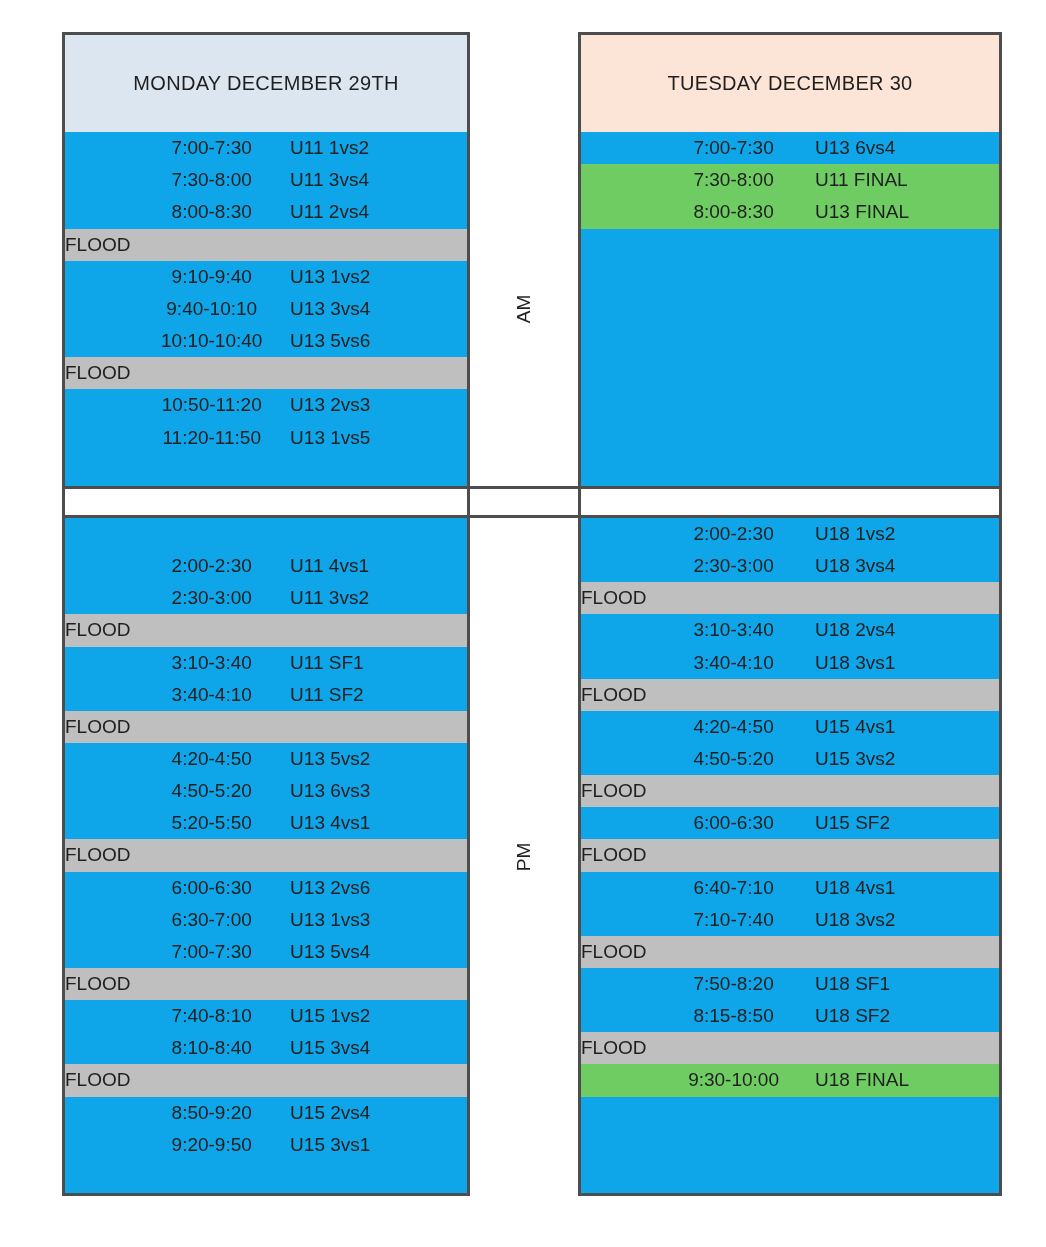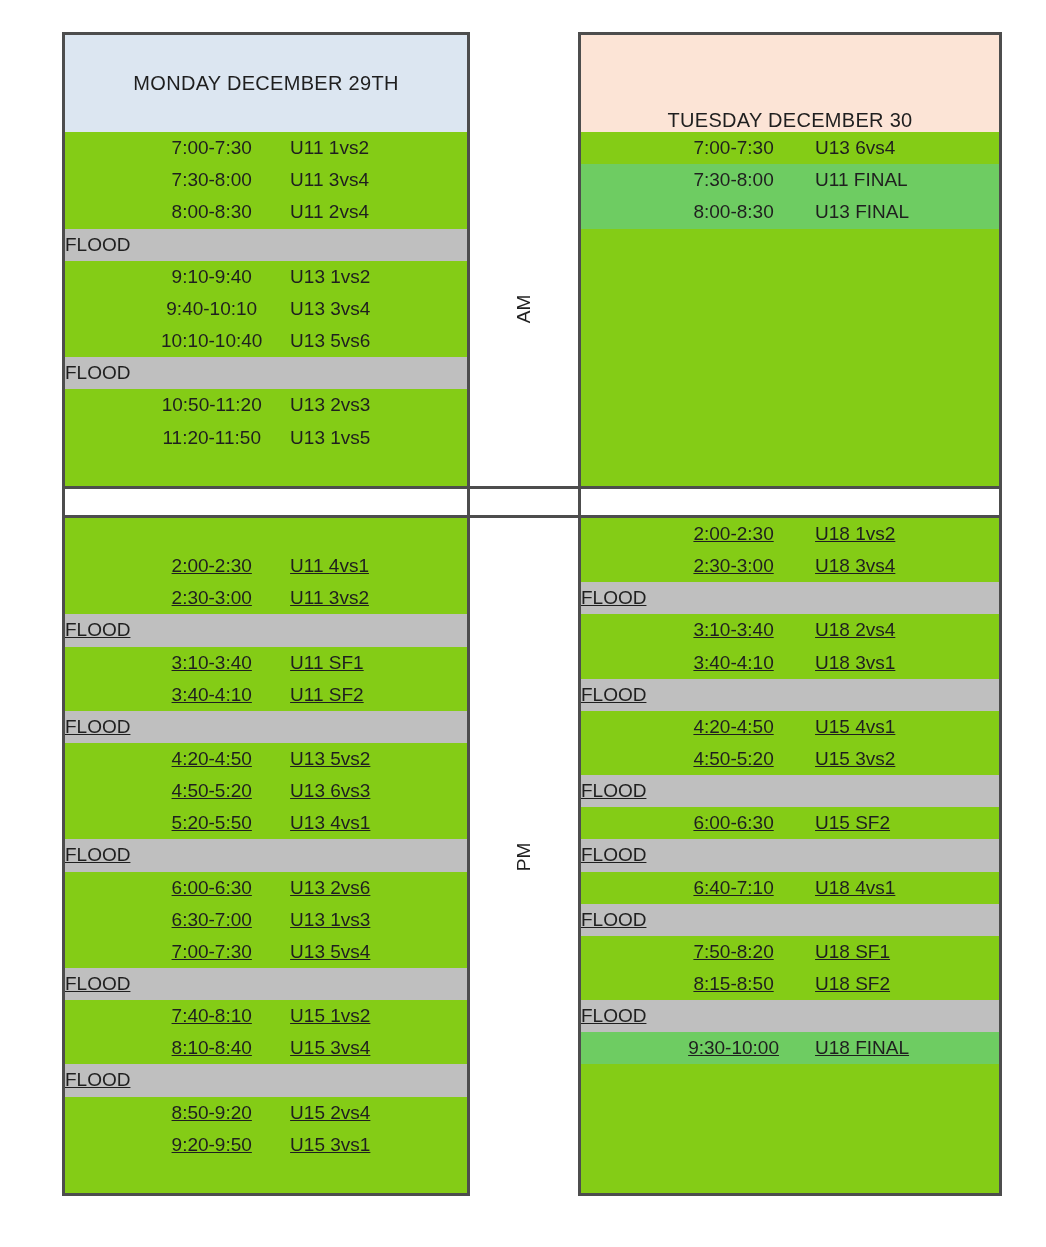--- a/index.html
+++ b/index.html
@@ -16,38 +16,38 @@
     --tue-hdr: #fce4d6;
     --flood: #bfbfbf;
     --green: #6ecc62;
     --text: #1f1f1f;
   }
   .page { padding: 32px 0 0 62px; }
   .band { display: grid; grid-template-columns: 408px 108px 424px; width: 940px; }
 
   .daybox {
     border: 3px solid var(--border-dark);
-    background: #84cc16;
+    background: #0ea5e9;
     display: flex; flex-direction: column;
   }
   .band-am .daybox { border-bottom: none; height: 454px; }
   .band-pm .daybox { border-top: none; height: 678px; }
 
   .day-header {
     height: 97px;
     display: flex; align-items: center; justify-content: center;
     font-size: 20px; letter-spacing: 0.3px;
   }
   .mon .day-header { background: var(--mon-hdr); }
-  .tue .day-header { background: var(--tue-hdr); align-items: flex-end; }
+  .tue .day-header { background: var(--tue-hdr); }
 
   .rows { display: flex; flex-direction: column; flex: 1; }
   .row { display: flex; align-items: center; font-size: 19px; }
   .band-am .row { height: calc(354px / 11); }
-  .band-pm .row { height: calc(675px / 21); text-decoration: underline; }
+  .band-pm .row { height: calc(675px / 21); }
 
   .row .sp1 { width: 17%; }
   .row .time { width: 39%; text-align: center; white-space: nowrap; }
   .row .game { width: 38%; text-align: left; white-space: nowrap; }
   .row .sp2 { width: 6%; }
 
   .row.flood { background: var(--flood); justify-content: flex-start; }
   .row.hl-green { background: var(--green); }
 
   .mid { display: flex; align-items: center; justify-content: center; }
@@ -337,20 +337,26 @@
           </div>
           <div class="row flood">
             <span>FLOOD</span>
           </div>
           <div class="row game">
             <span class="sp1"></span>
             <span class="time">6:40-7:10</span>
             <span class="game">U18 4vs1</span>
             <span class="sp2"></span>
           </div>
+          <div class="row game">
+            <span class="sp1"></span>
+            <span class="time">7:10-7:40</span>
+            <span class="game">U18 3vs2</span>
+            <span class="sp2"></span>
+          </div>
           <div class="row flood">
             <span>FLOOD</span>
           </div>
           <div class="row game">
             <span class="sp1"></span>
             <span class="time">7:50-8:20</span>
             <span class="game">U18 SF1</span>
             <span class="sp2"></span>
           </div>
           <div class="row game">

